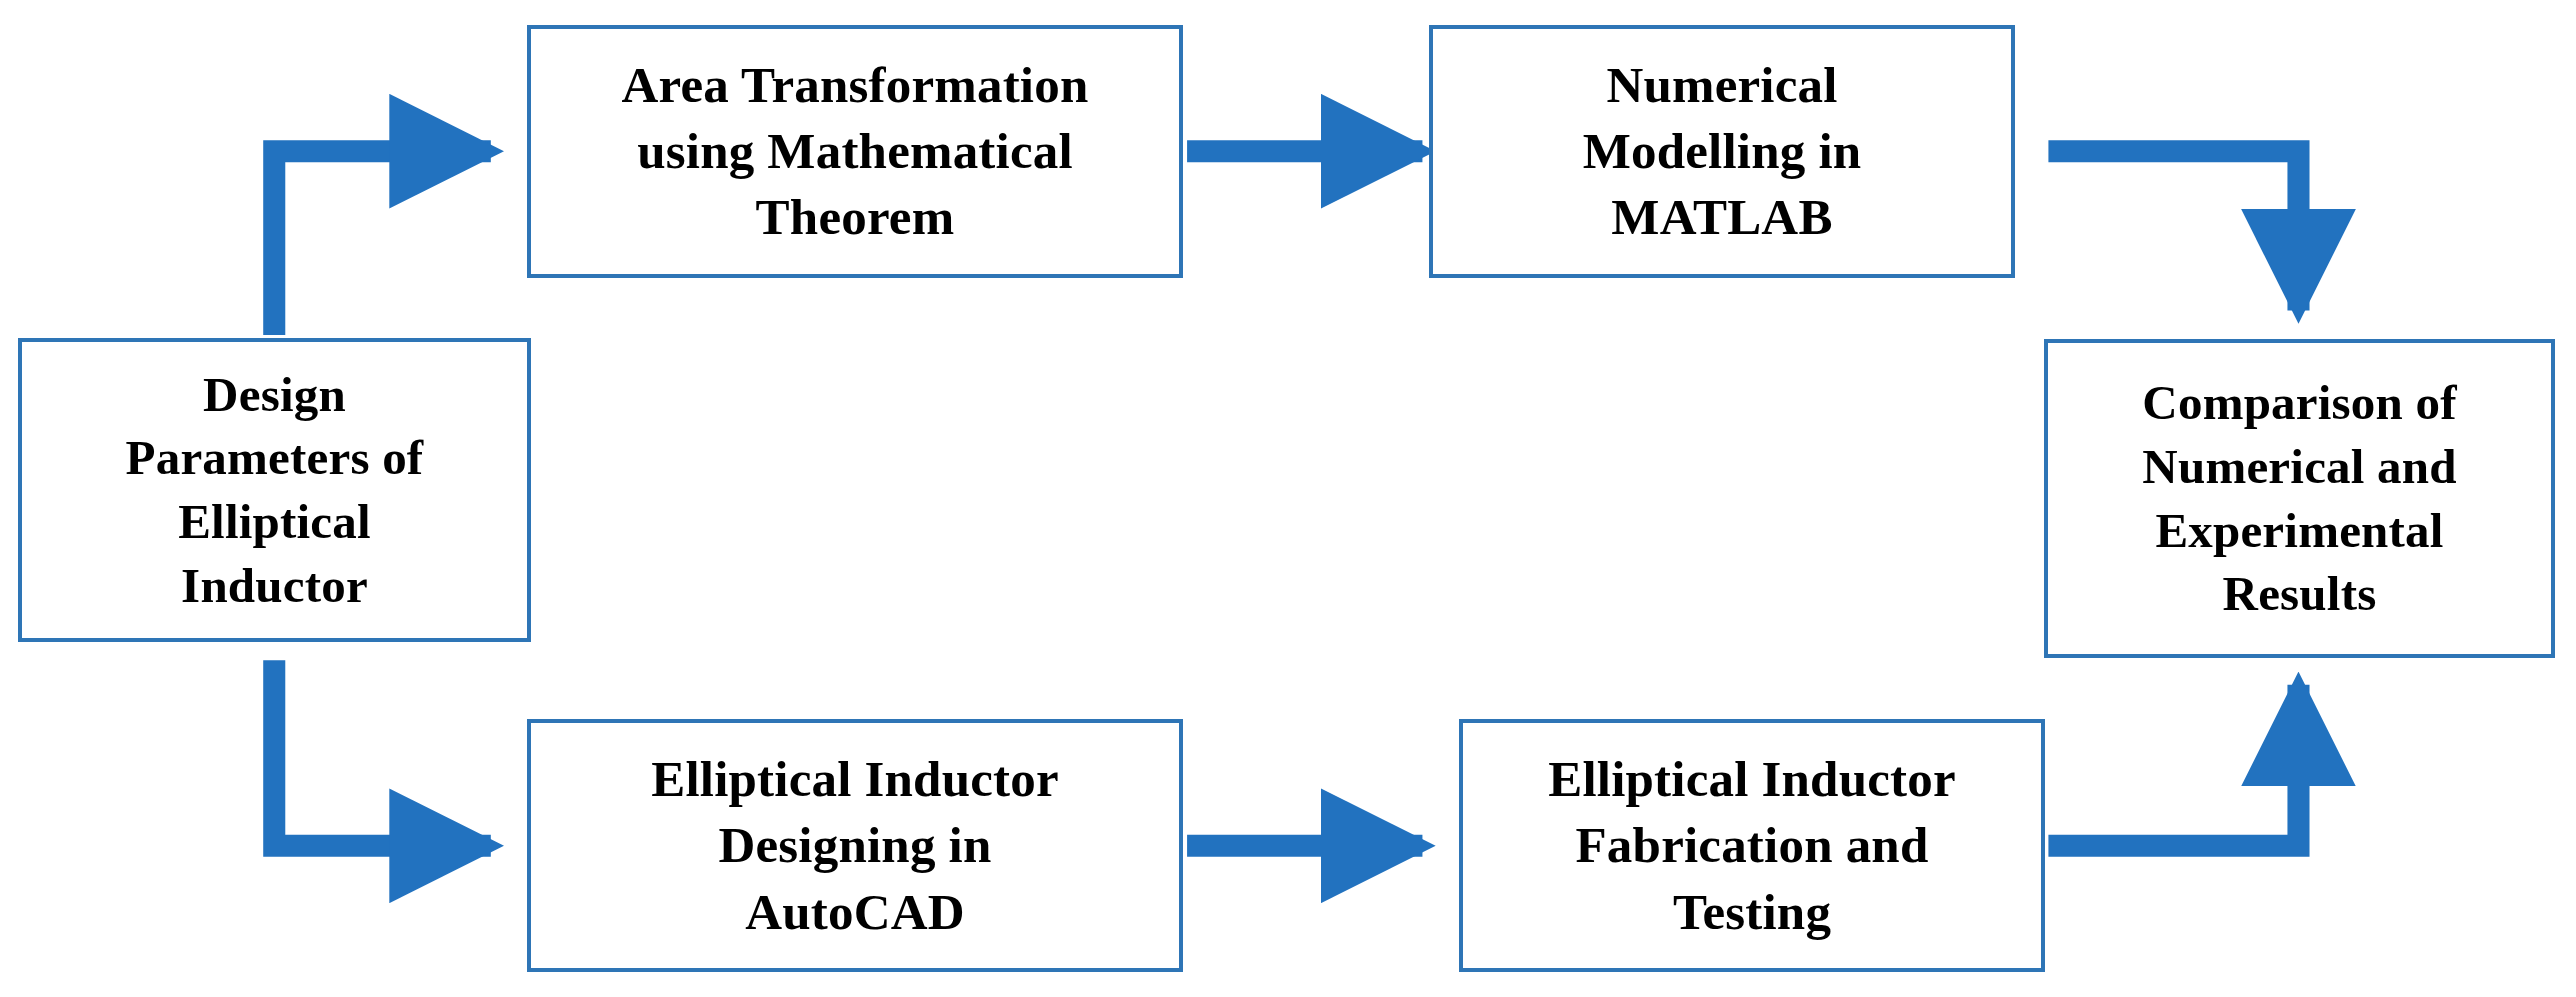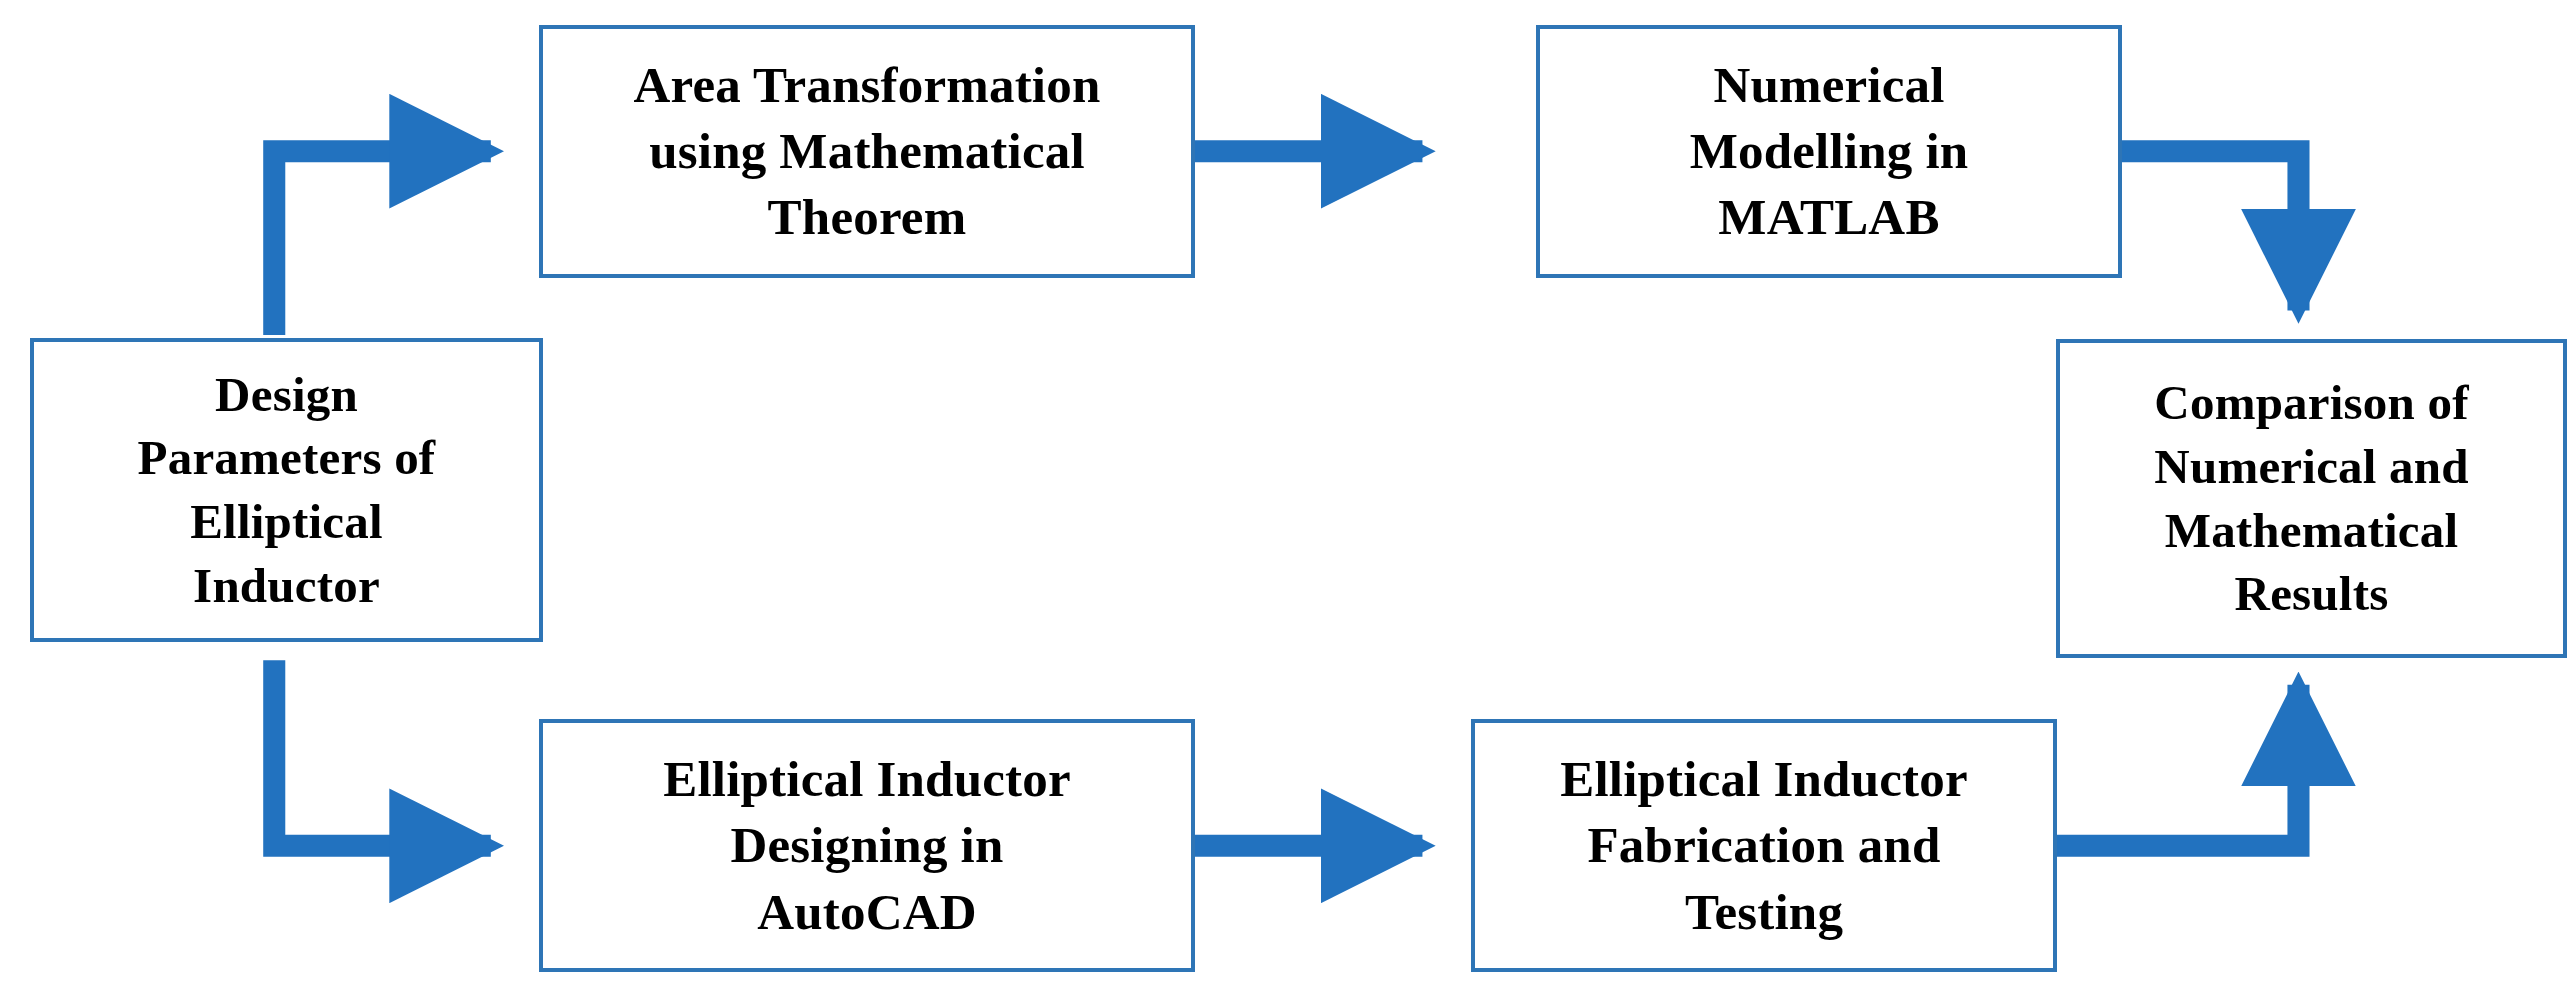--- a/index.html
+++ b/index.html
@@ -29,37 +29,36 @@
   .node {
     position: absolute;
     box-sizing: border-box;
     background: #ffffff;
     border: 4.1px solid #2E75B6;
     display: flex;
     align-items: center;
     justify-content: center;
     text-align: center;
     z-index: 5;
-    margin-left: 12px;
   }
   .node-label {
     display: block;
     color: #000000;
     font-weight: bold;
     font-size: 51px;
     line-height: 1.30;
     letter-spacing: 0.2px;
     padding: 0 21px;
     white-space: pre-line;
   }
 
   
   #node-design-parameters { left: 18px;   top: 338px; width: 513px; height: 304px; }
   #node-area-transformation { left: 527px; top: 24.5px;  width: 656px; height: 253px; }
-  #node-numerical-modelling { left: 1524px; top: 24.5px; width: 586px; height: 253px; }
+  #node-numerical-modelling { left: 1429px; top: 24.5px; width: 586px; height: 253px; }
   #node-comparison        { left: 2044px; top: 339px; width: 511px; height: 319px; }
   #node-autocad-design    { left: 527px;  top: 719px; width: 656px; height: 253px; }
   #node-fabrication       { left: 1459px; top: 719px; width: 586px; height: 253px; }
 
   #node-design-parameters .node-label { font-size: 49px; }
   #node-comparison .node-label { font-size: 49px; }
 </style>
 </head>
 <body>
 
@@ -106,21 +105,21 @@
 
   <div class="node" id="node-numerical-modelling">
     <span class="node-label">Numerical
 Modelling  in
 MATLAB</span>
   </div>
 
   <div class="node" id="node-comparison">
     <span class="node-label">Comparison of
 Numerical and
-Mathematical
+Experimental
 Results</span>
   </div>
 
   <div class="node" id="node-autocad-design">
     <span class="node-label">Elliptical  Inductor
 Designing in
 AutoCAD</span>
   </div>
 
   <div class="node" id="node-fabrication">

